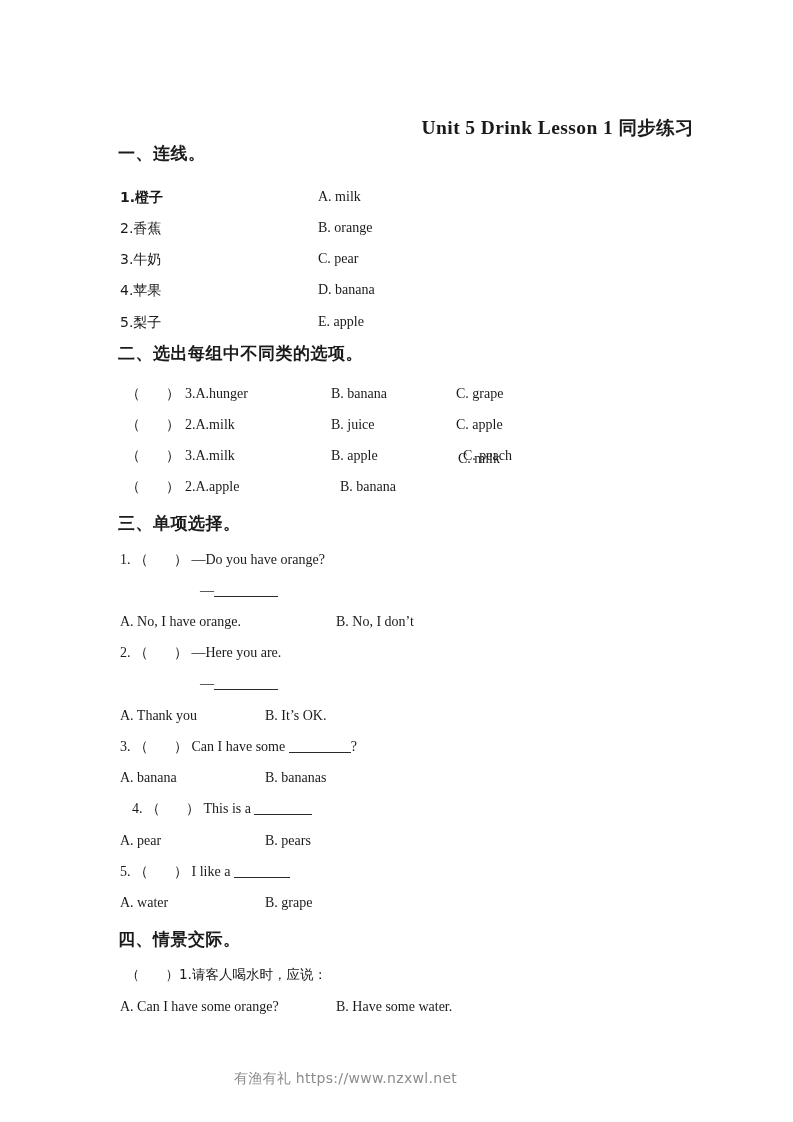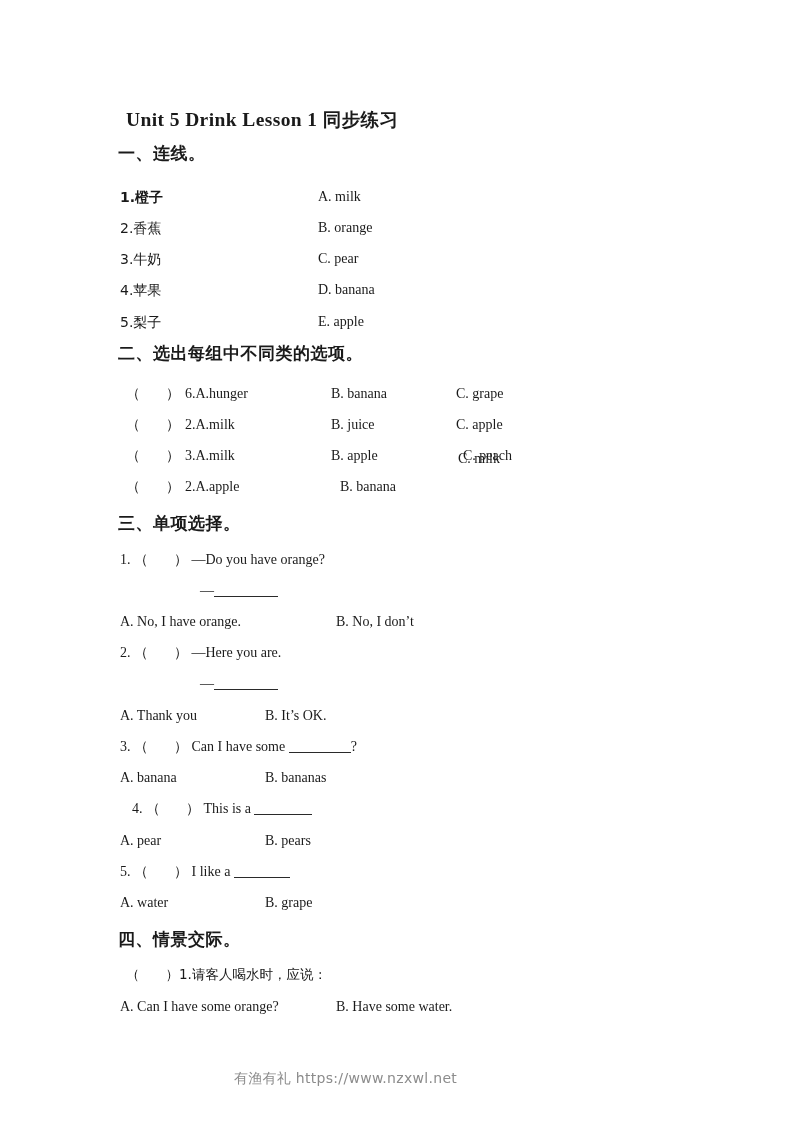--- a/index.html
+++ b/index.html
@@ -24,25 +24,25 @@
   }
   .doc {
     position: absolute;
     left: 118px;
     top: 0;
     width: 560px;
   }
 
   
   .doc-title {
-    text-align: left;
+    text-align: right;
     font-weight: bold;
     font-size: 19.5px;
     letter-spacing: 0.4px;
-    margin: 8px;
+    margin: 16px;
     padding: 0;
     position: absolute;
     top: 99px;
     left: 0;
     width: 560px;
     white-space: nowrap;
   }
   .doc-title .cn {
     font-family: "DejaVu Sans", "Liberation Sans", sans-serif;
     font-weight: bold;
@@ -130,21 +130,21 @@
 
     <div class="ln" style="left:200px; top:190px;">A. milk</div>
     <div class="ln" style="left:200px; top:221px;">B. orange</div>
     <div class="ln" style="left:200px; top:252px;text-align:right;">C. pear</div>
     <div class="ln" style="left:200px; top:283px;">D. banana</div>
     <div class="ln" style="left:200px; top:315px;">E. apple</div>
 
     <div class="section-heading" style="top:342px;">二、选出每组中不同类的选项。</div>
 
     <div class="ln paren" style="left:8px; top:387px;"><span>（</span><span class="gap"></span><span>）</span></div>
-    <div class="ln" style="left:67px; top:387px;">6.A.hunger</div>
+    <div class="ln" style="left:67px; top:387px;">3.A.hunger</div>
     <div class="ln" style="left:213px; top:387px;">B. banana</div>
     <div class="ln" style="left:338px; top:387px;">C. grape</div>
 
     <div class="ln paren" style="left:8px; top:418px;"><span>（</span><span class="gap"></span><span>）</span></div>
     <div class="ln" style="left:67px; top:418px;">2.A.milk</div>
     <div class="ln" style="left:213px; top:418px;">B. juice</div>
     <div class="ln" style="left:338px; top:418px;">C. apple</div>
 
     <div class="ln paren" style="left:8px; top:449px;"><span>（</span><span class="gap"></span><span>）</span></div>
     <div class="ln" style="left:67px; top:449px;">3.A.milk</div>

